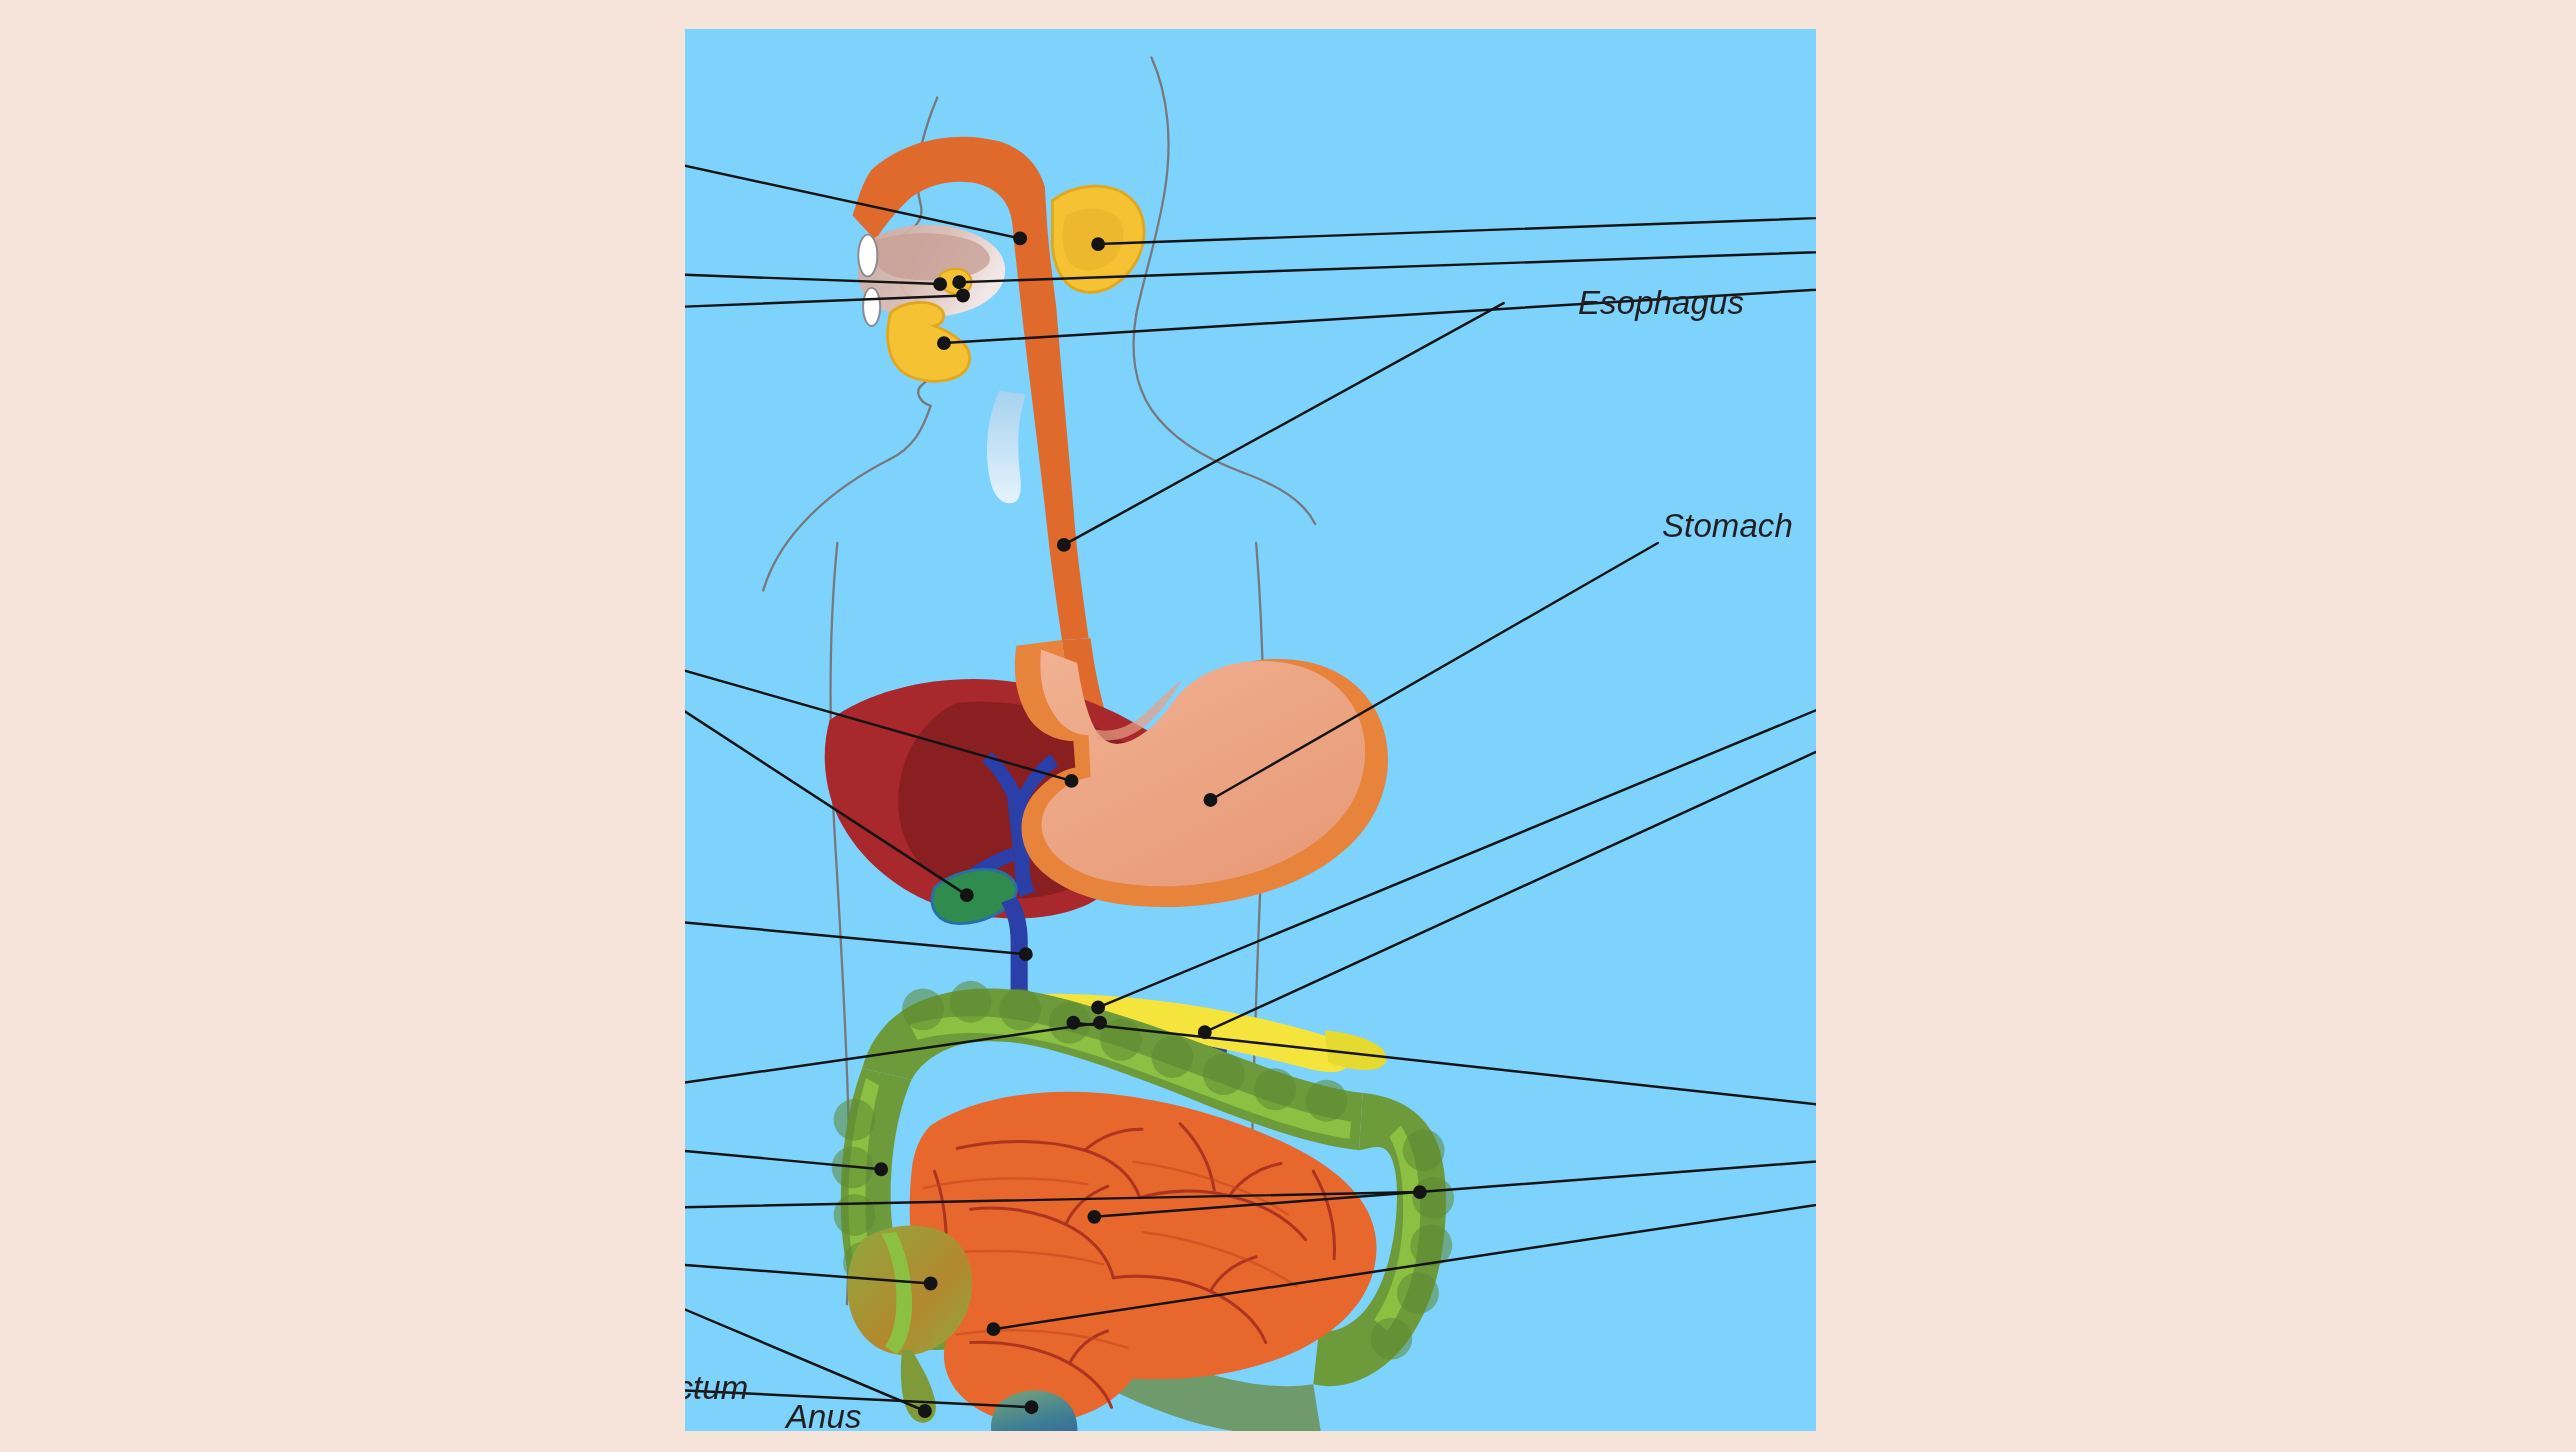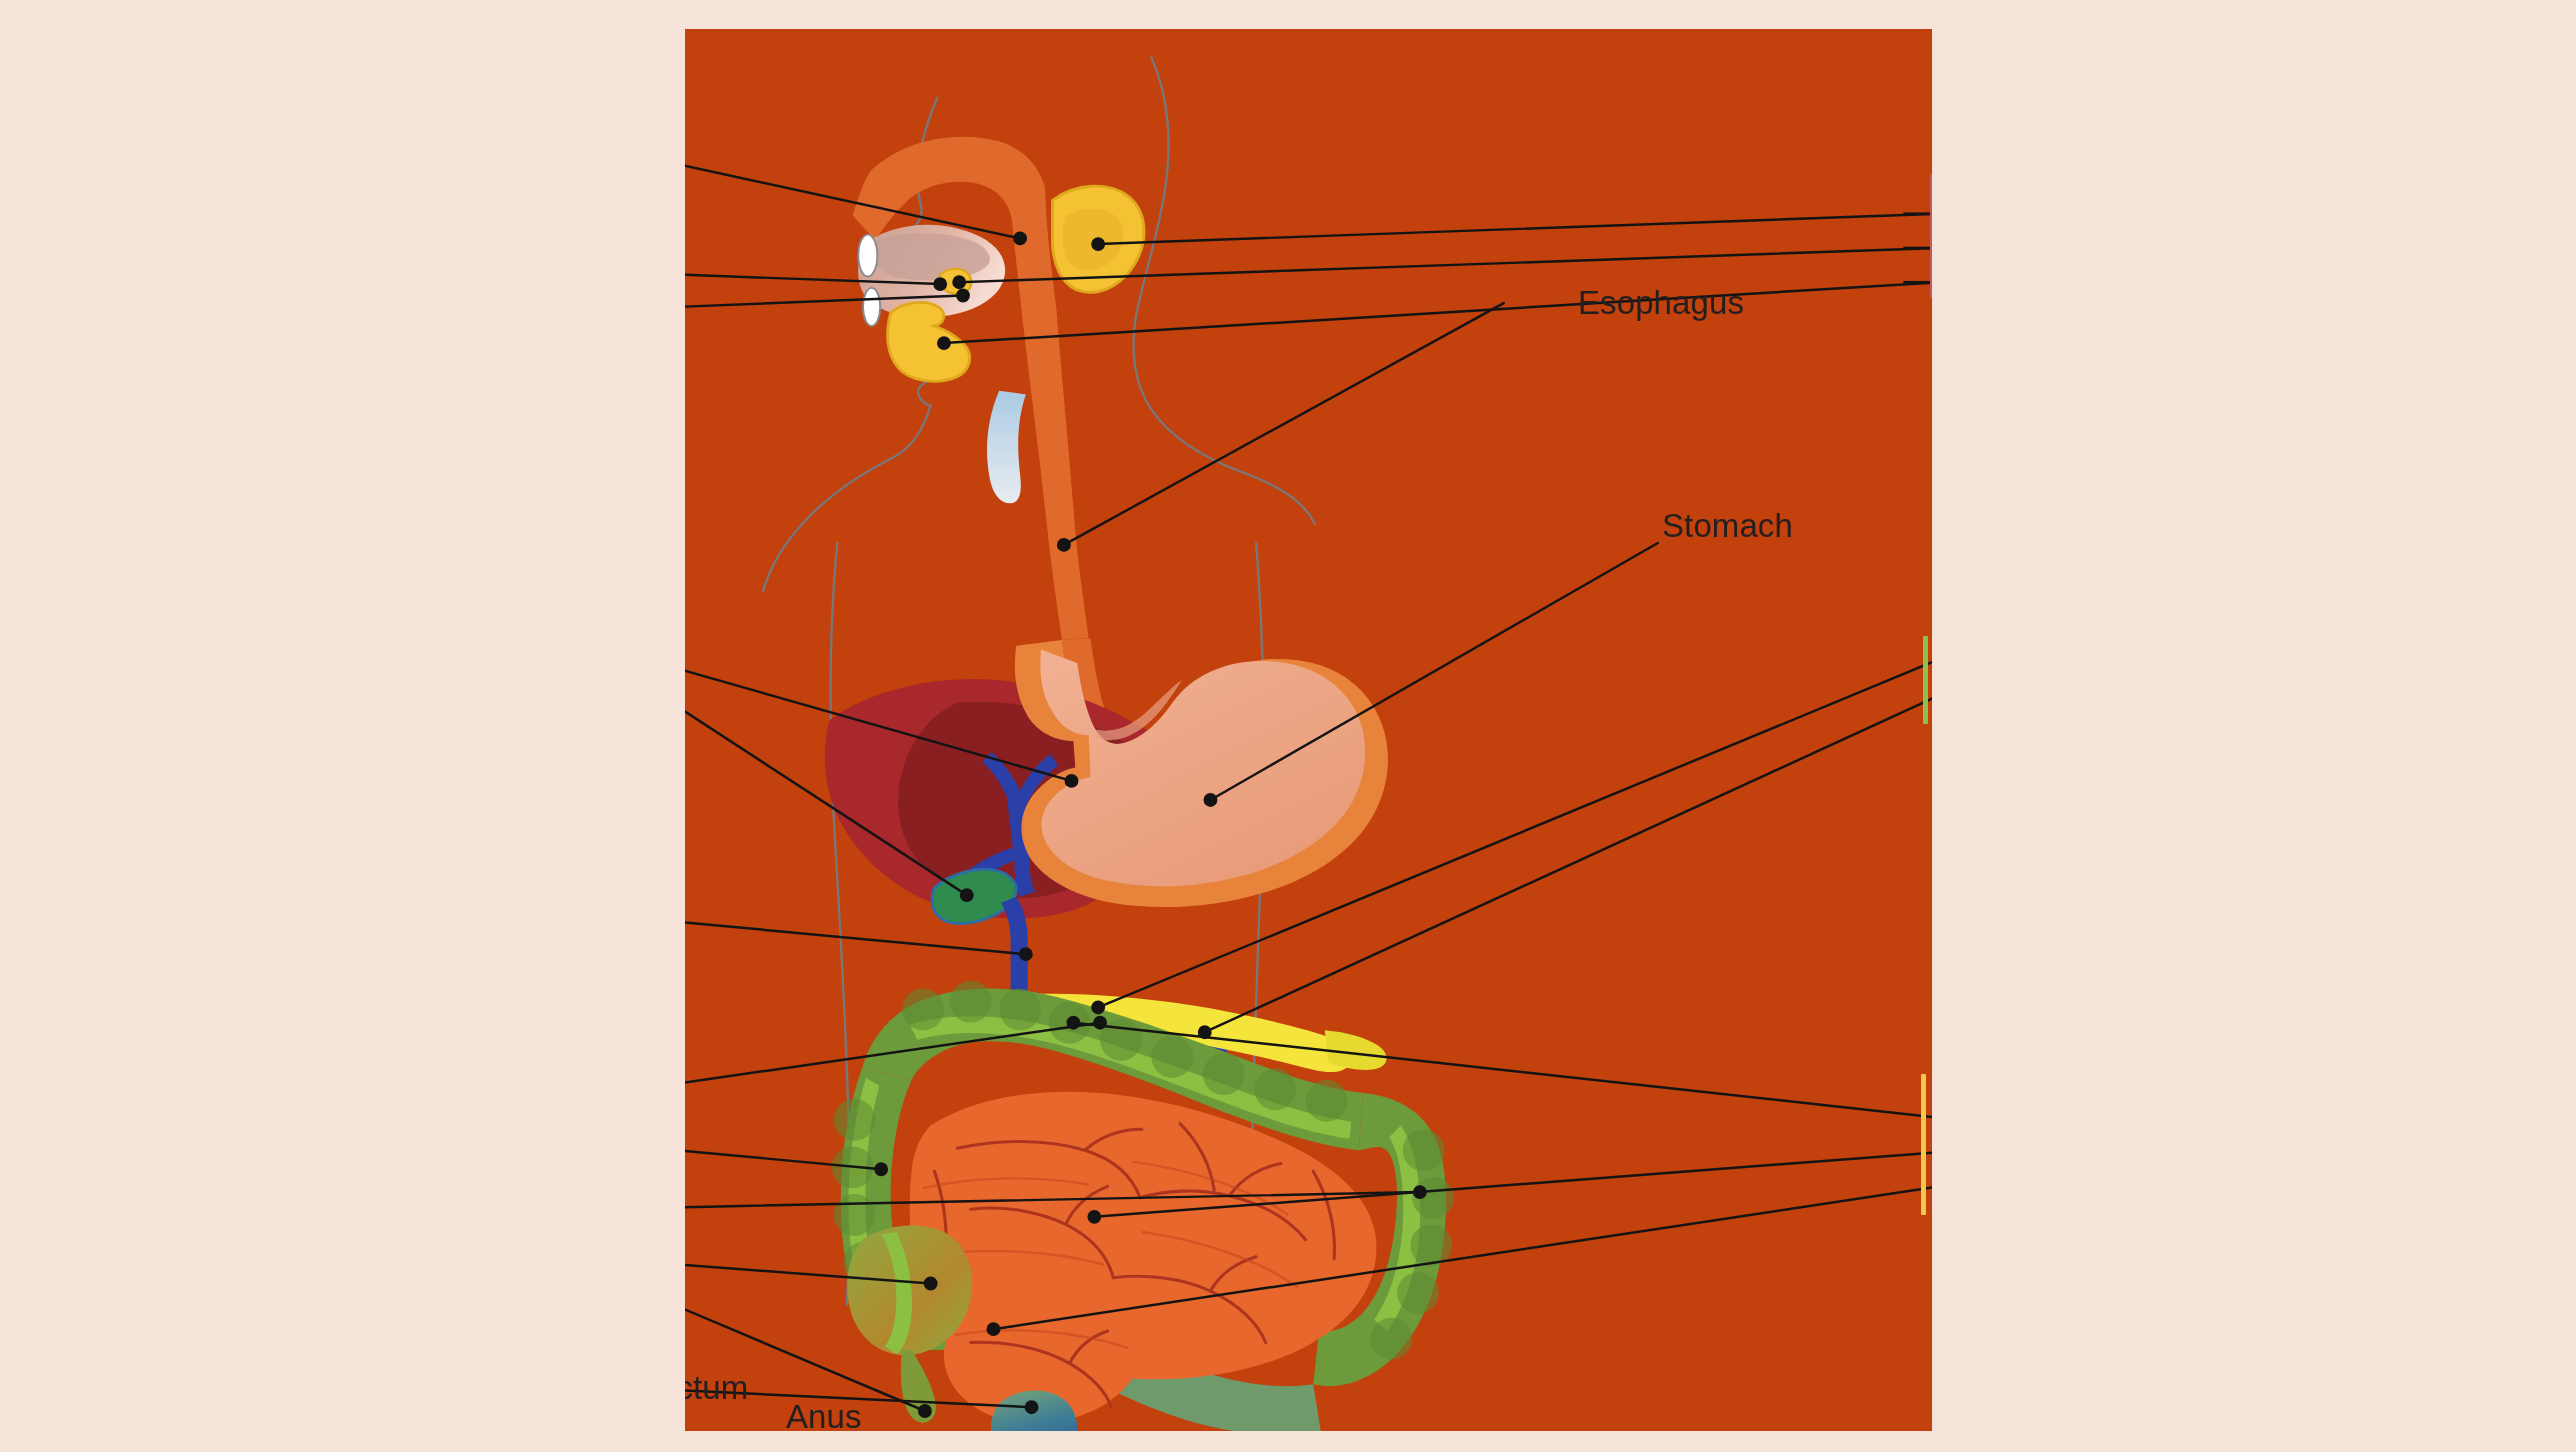--- a/index.html
+++ b/index.html
@@ -14,24 +14,25 @@
   #root {
     position: relative;
     width: 2576px;
     height: 1453px;
     background: #f6e4da;
   }
   #canvas {
     position: absolute;
     left: 685px;
     top: 28.6px;
-    width: 1247px;
+    width: 1131px;
     height: 1402px;
-    background: #c2410c;
+    background: #7dd3fc;
     overflow: hidden;
+    font-style: italic;
   }
   #figure {
     position: absolute;
     left: 0; top: 0;
     width: 1247px;
     height: 1402px;
   }
   .lbl {
     position: absolute;
     color: #231f20;

